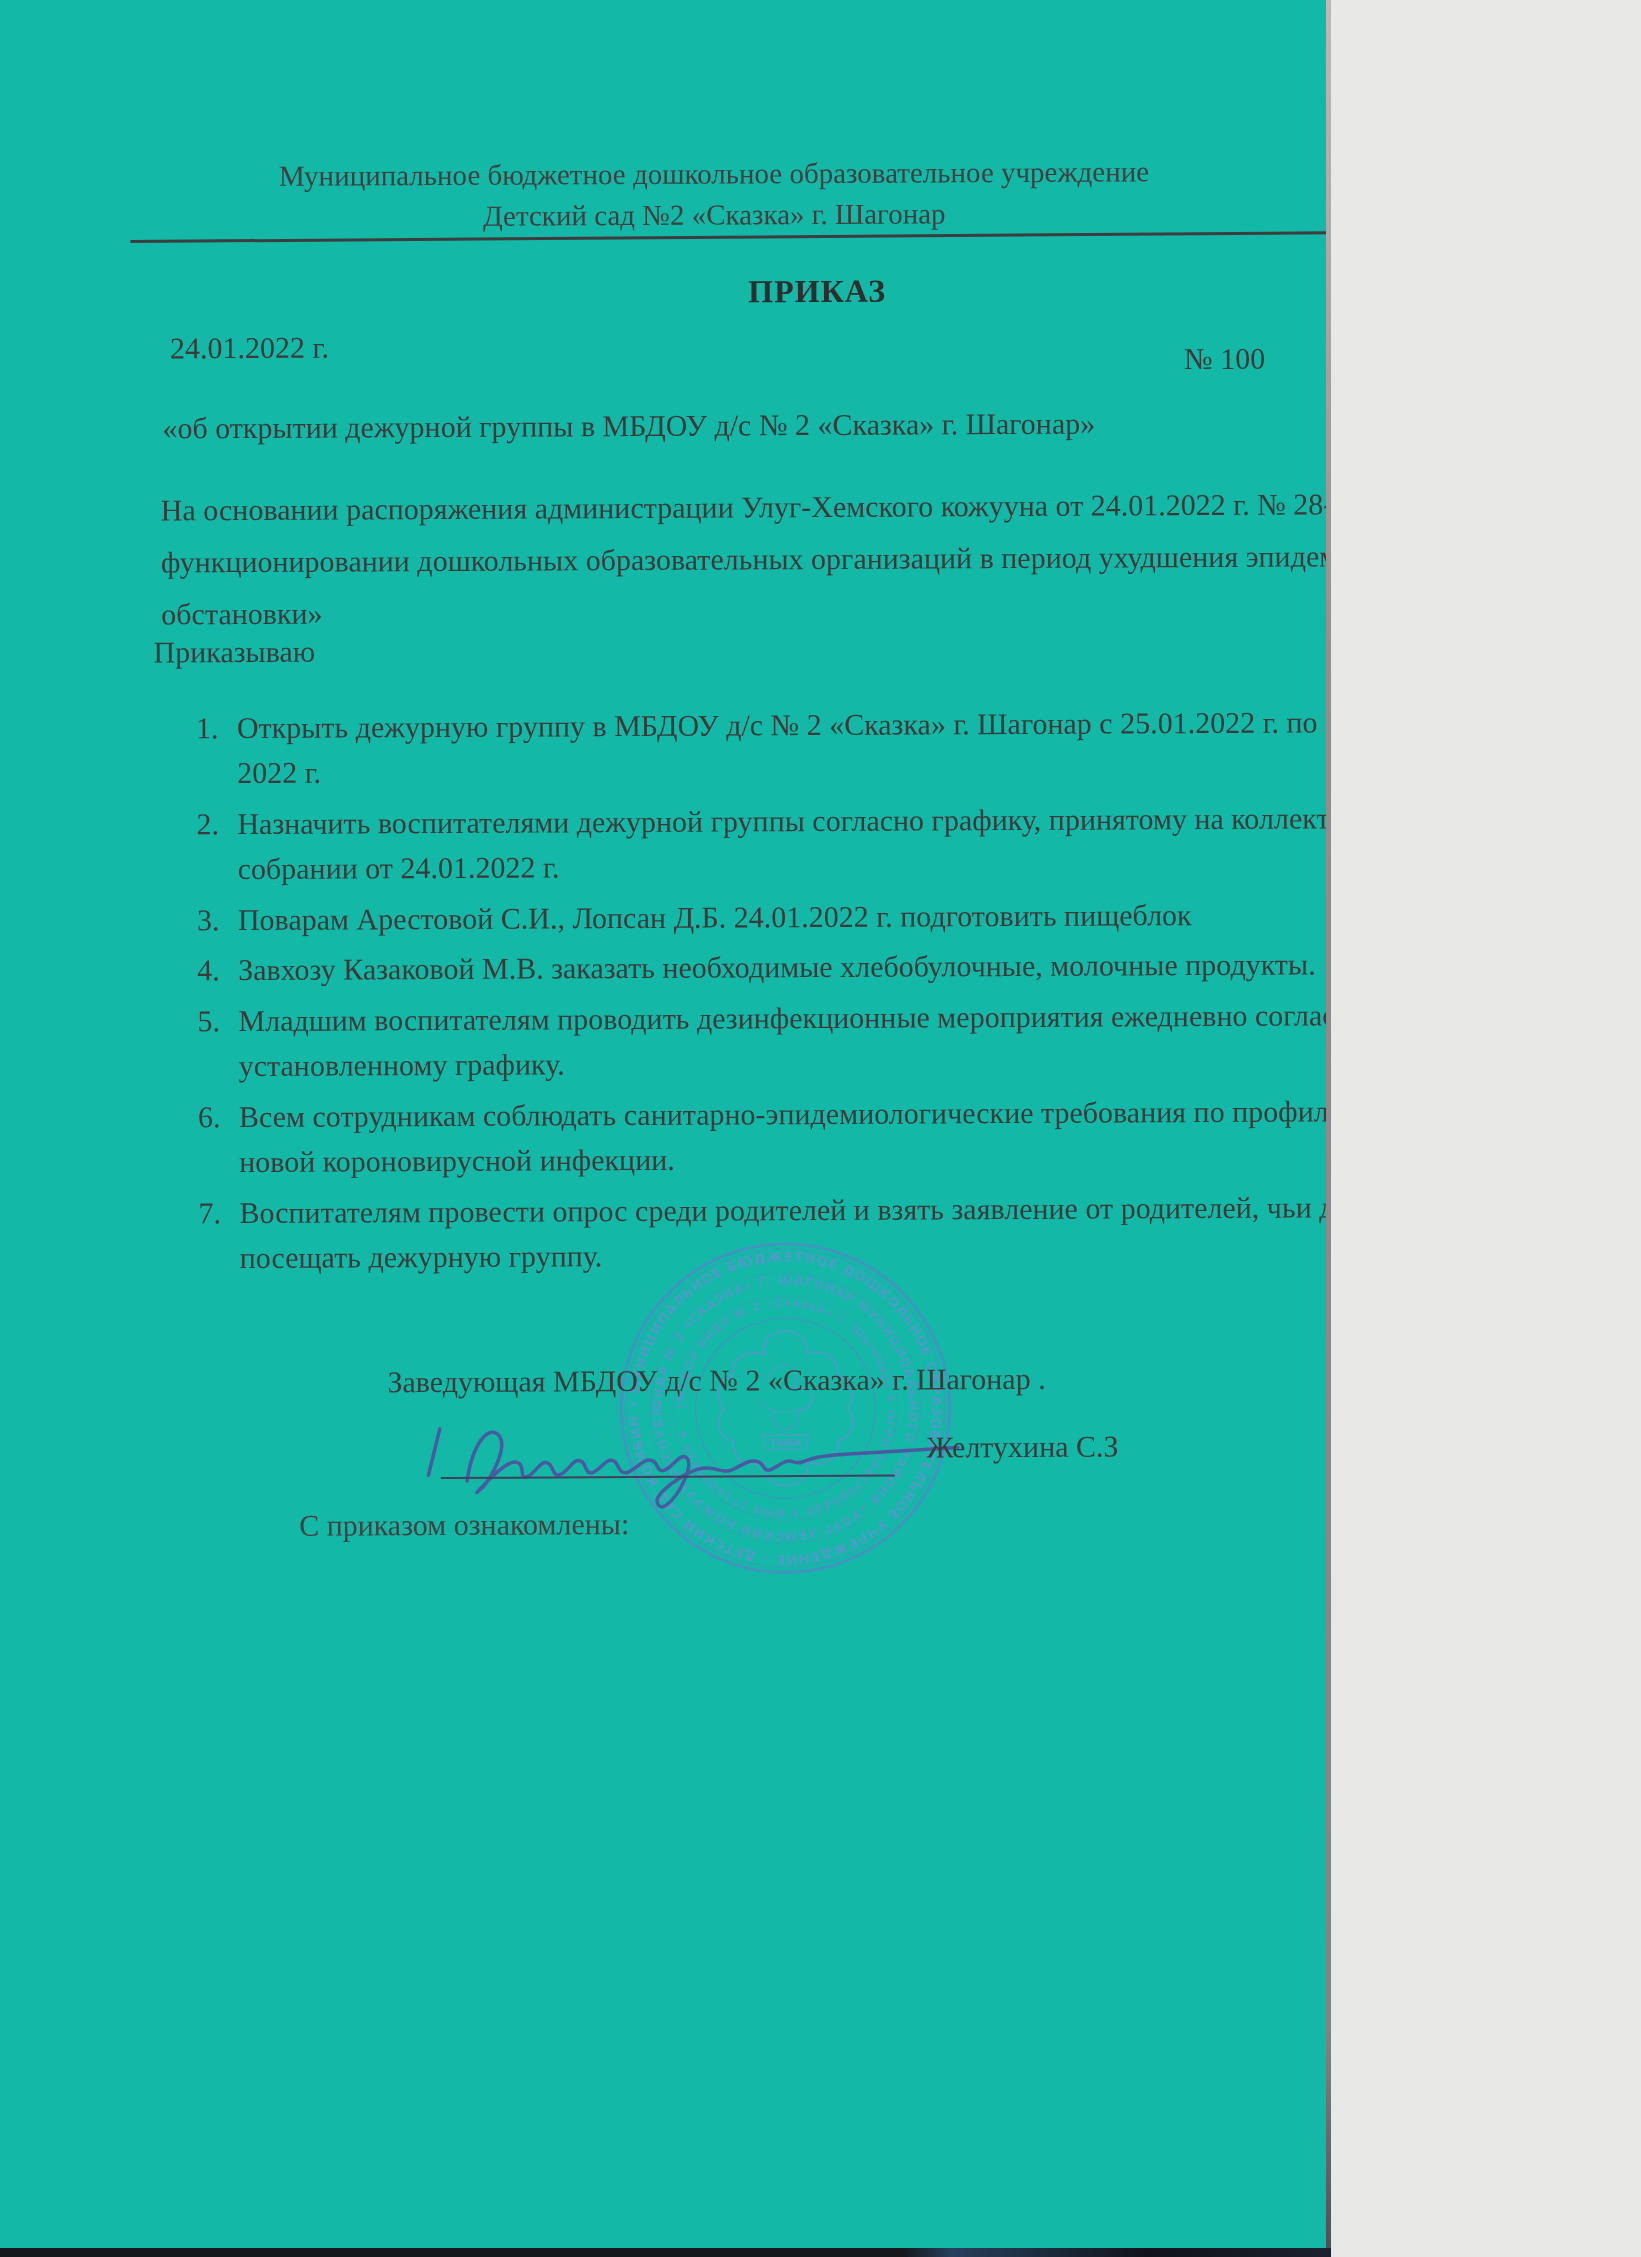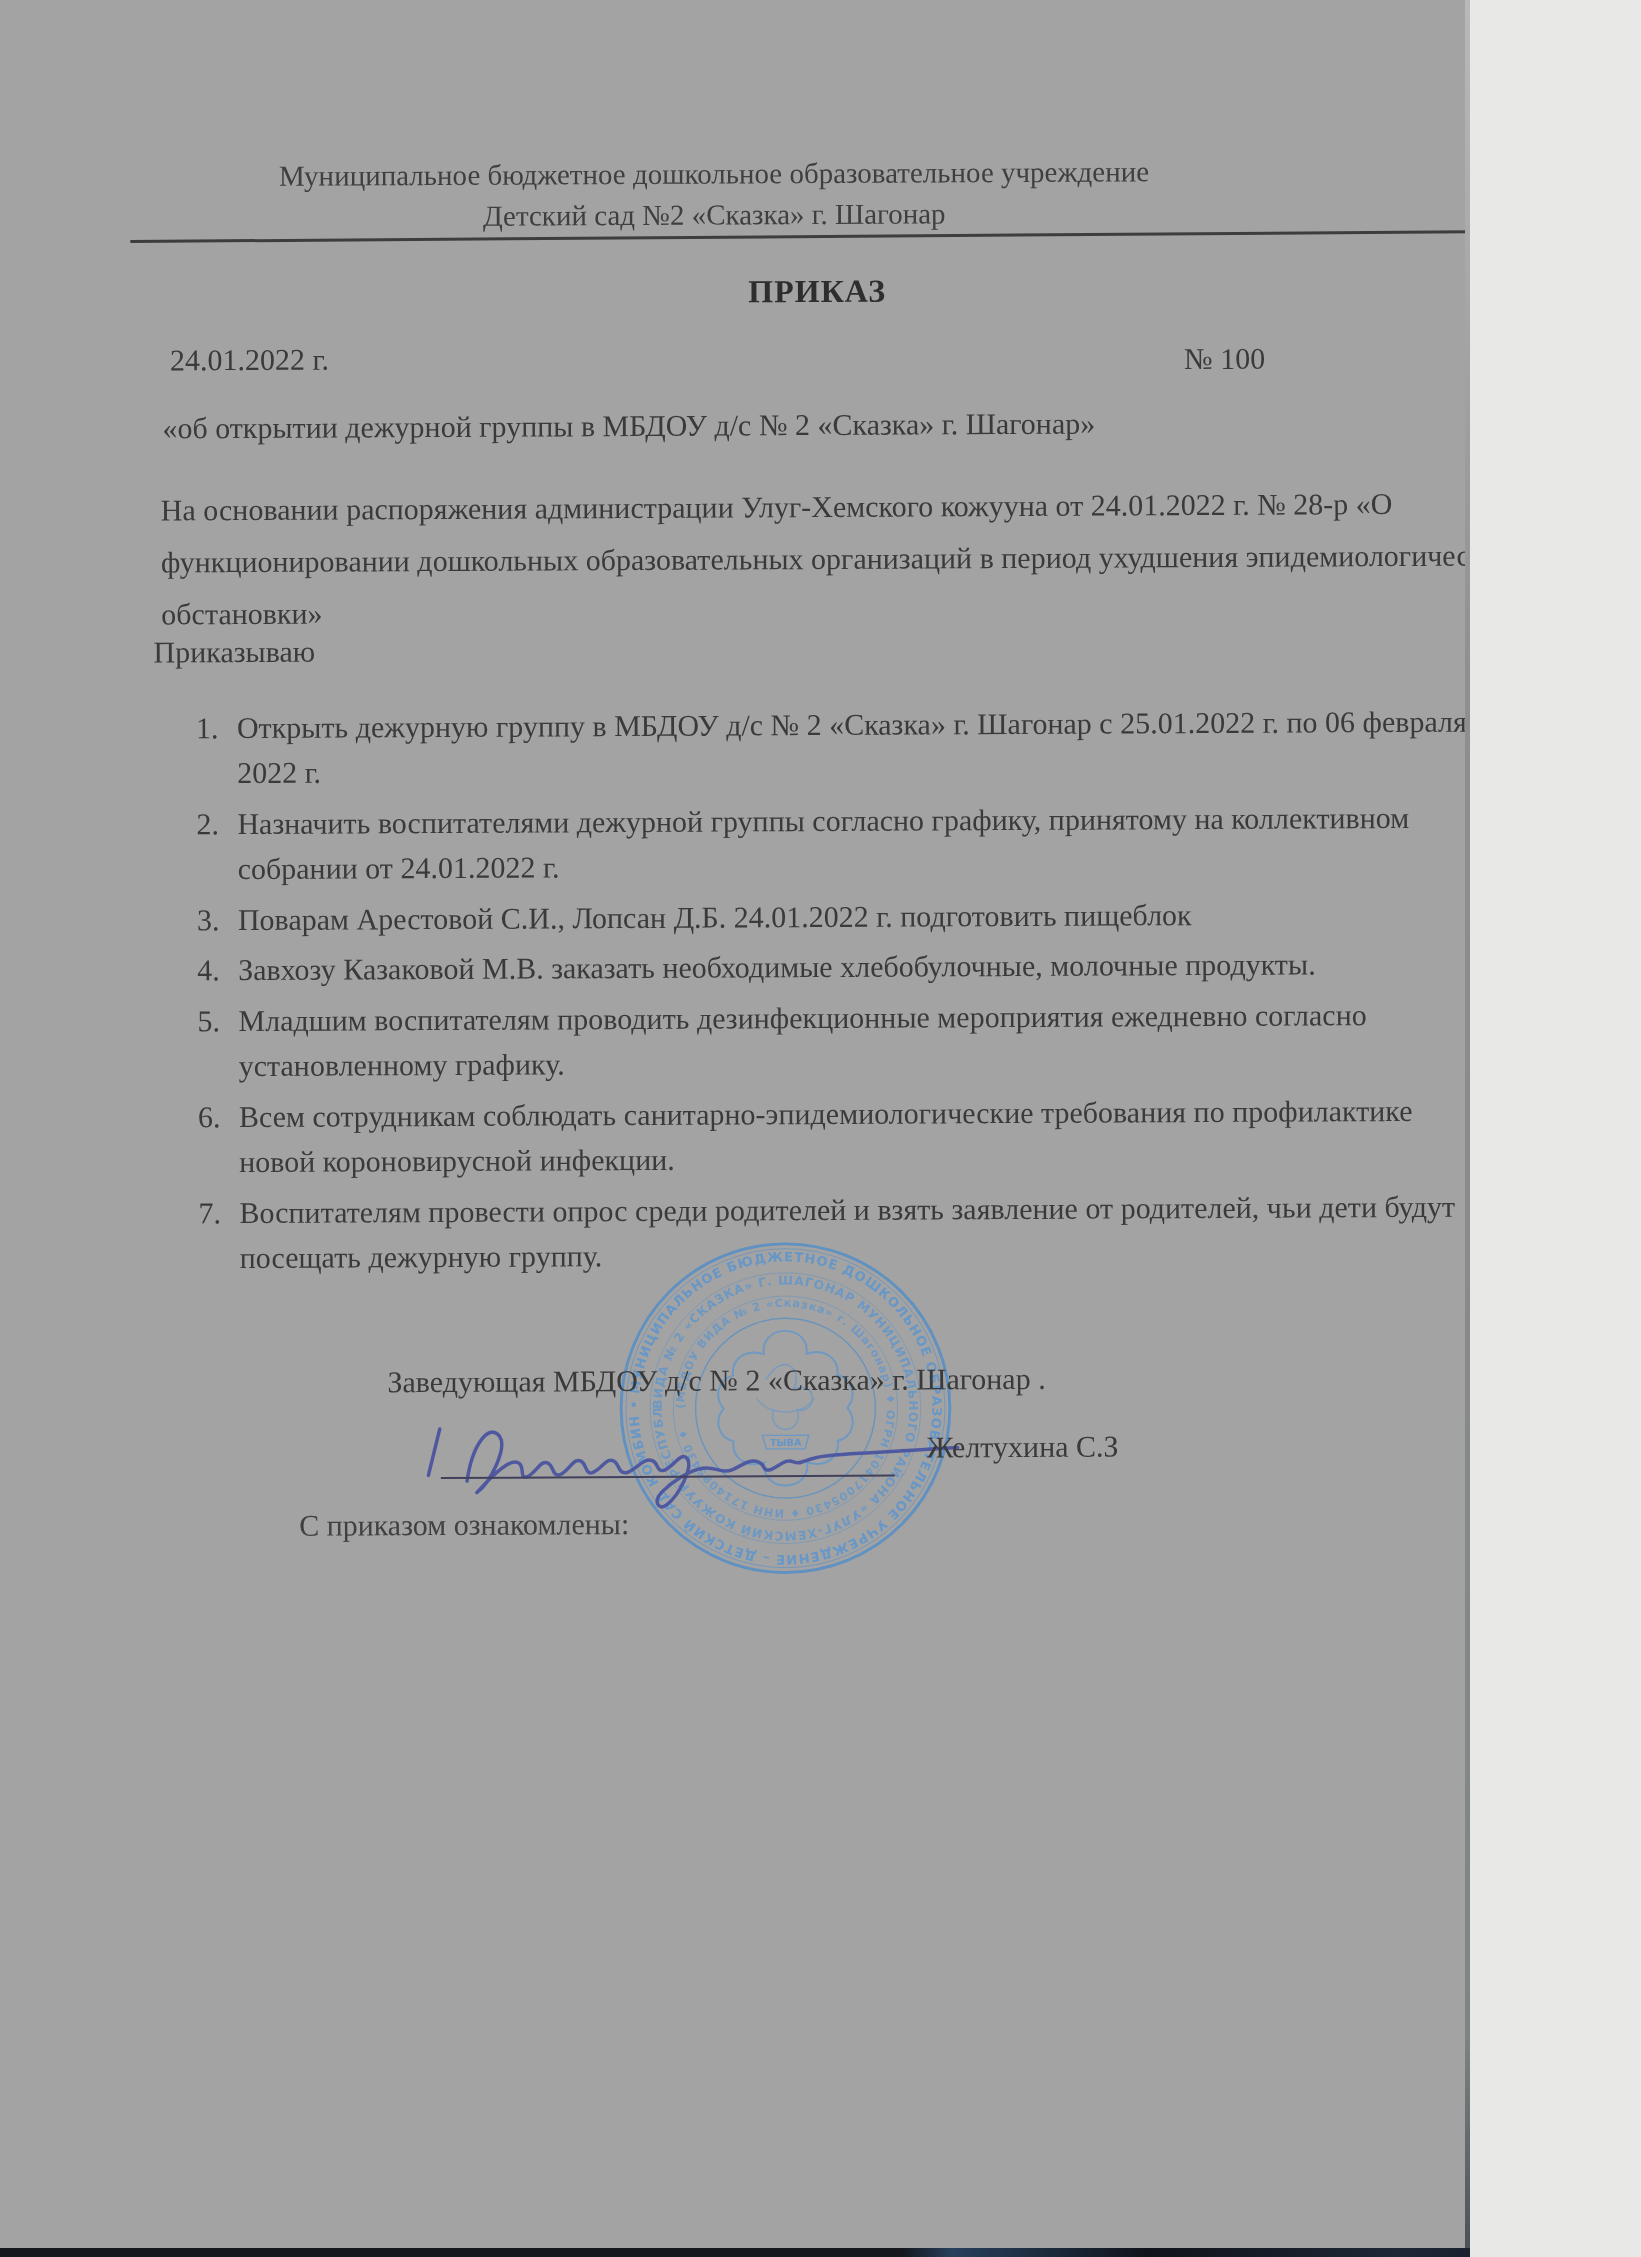--- a/index.html
+++ b/index.html
@@ -1,19 +1,19 @@
 <!DOCTYPE html>
 <html><head>
 <meta charset="utf-8">
 <style>
   html,body{margin:0;padding:0;background:#e8e8e6;}
   #page{
     position:relative;
-    width:1470px;height:2257px;
-    background:#a3a3a3;
+    width:1331px;height:2257px;
+    background:#14b8a6;
     overflow:hidden;
     font-family:"Liberation Serif","DejaVu Serif",serif;
     color:#3a3a3a;
   }
   #content{
     position:absolute;left:0;top:0;width:1641px;height:2257px;
     transform:rotate(-0.3deg);
   }
   .abs{position:absolute;}
   .hdr{
@@ -22,21 +22,21 @@
   }
   .hdr-rule{
     left:135px;top:235px;width:1373px;height:0;
     border-top:3.9px solid #3d3d3d;
     transform:rotate(-0.12deg);
   }
   .title{
     left:135px;top:273px;width:1373px;text-align:center;
     font-weight:bold;font-size:32px;color:#2e2e2e;letter-spacing:1px;
   }
-  .date{left:174px;top:340px;font-size:30px;}
+  .date{left:174px;top:328px;font-size:30px;}
   .num{left:1188px;top:344px;font-size:30px;}
   .subject{left:166px;top:408px;width:1352px;font-size:30px;}
   .preamble{left:164px;top:481px;width:1361px;font-size:30px;line-height:52px;}
   .orderword{left:156px;top:632px;font-size:30px;}
   ol.items{
     left:198px;top:702px;width:1284px;
     margin:0;padding:0;list-style:none;
     font-size:30px;line-height:45px;
   }
   ol.items li{display:flex;margin:0 0 5.8px 0;}

